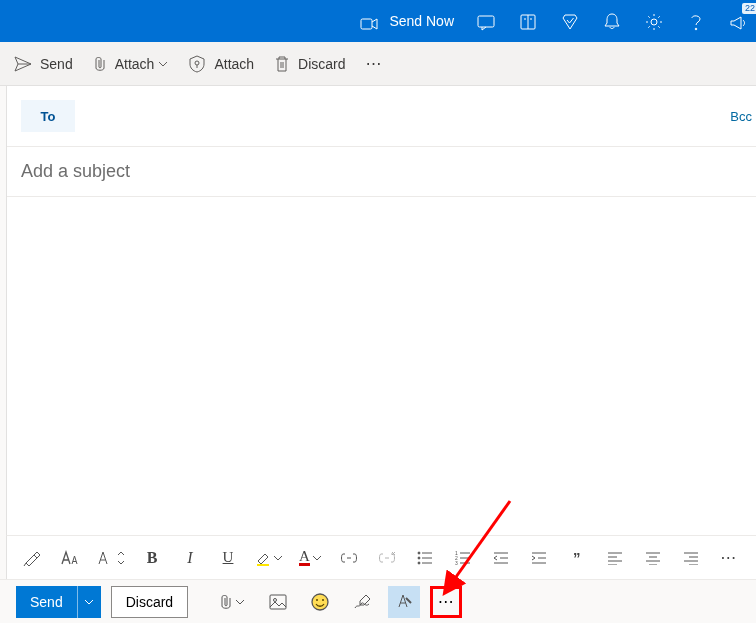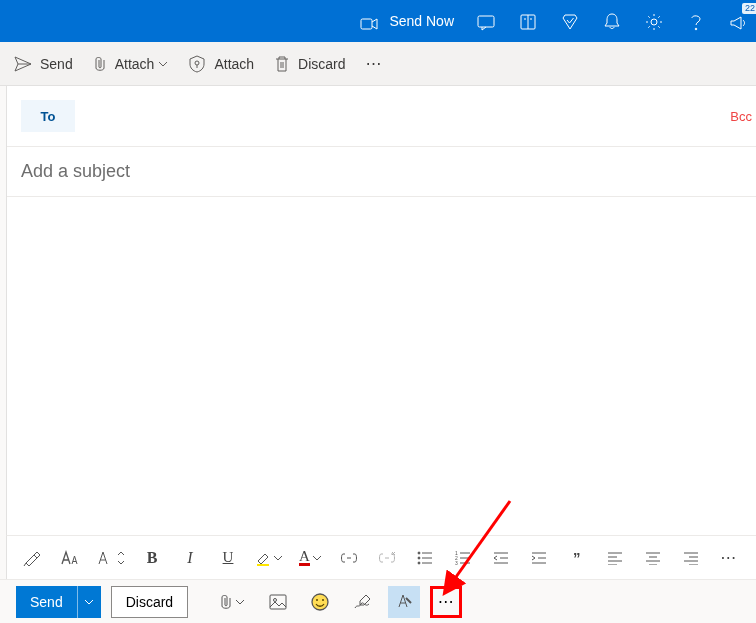--- a/index.html
+++ b/index.html
@@ -17,21 +17,21 @@
   .subbar .btn { display:flex; align-items:center; gap:8px; cursor:pointer; }
   .subbar svg { stroke:#605e5c; fill:none; }
   .subbar .chev { margin-left:-4px; }
 
   
   .compose { background:#fff; border-left:1px solid #e2e1e0; margin-left:6px; min-height:460px; }
   .row { display:flex; align-items:center; padding: 14px 14px; }
   .row.sep { border-bottom: 1px solid #eceae8; }
   .addr-btn { width:54px; height:32px; background:#eff6fc; color:#005294; font-weight:600; font-size:13px; display:flex; align-items:center; justify-content:center; cursor:pointer; }
   .to-row { position:relative; }
-  .bcc { position:absolute; right:4px; color:#ef4444; font-size:13px; cursor:pointer; }
+  .bcc { position:absolute; right:4px; color:#0369a1; font-size:13px; cursor:pointer; }
   .subject { width:100%; border:none; outline:none; font-size:18px; color:#333; }
   .subject::placeholder { color:#6e6e6e; }
   .body-area { height: 260px; }
 
   
   .fmtbar { height:44px; background:#fff; border-top:1px solid #eceae8; border-left:1px solid #e2e1e0; margin-left:6px; display:flex; align-items:center; gap:16px; padding:0 14px; position:absolute; bottom:44px; left:0; right:0; }
   .fmtbar .fbtn { display:flex; align-items:center; justify-content:center; width:22px; height:22px; cursor:pointer; color:#444; }
   .fmtbar .fbtn.wide { width:auto; gap:2px; }
   .fmtbar svg { stroke:#555; fill:none; }
   .bold { font-weight:700; font-size:16px; font-family:"Times New Roman",serif }

